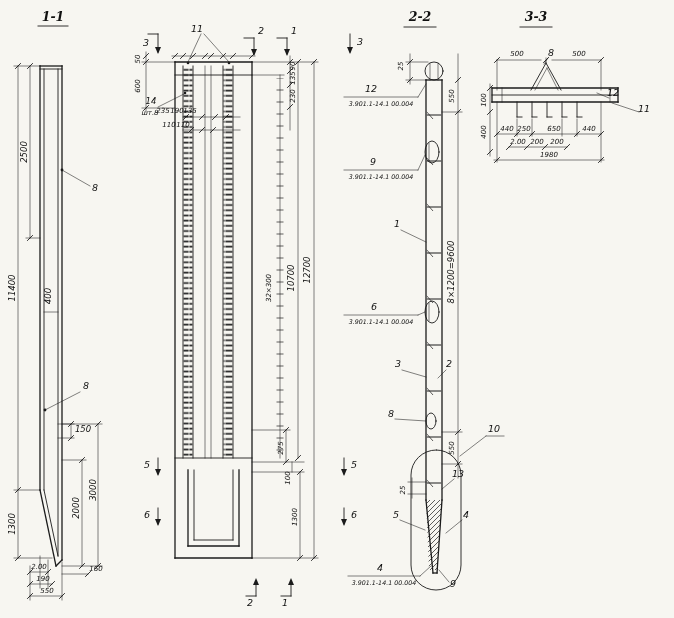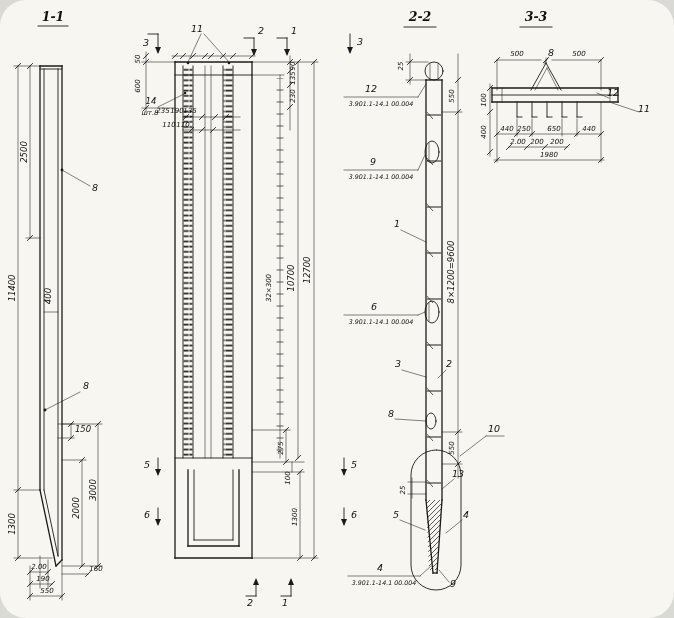--- a/index.html
+++ b/index.html
@@ -1,17 +1,17 @@
 <!DOCTYPE html>
 <html><head>
 <meta charset="utf-8">
 <style>
   html,body{margin:0;padding:0;background:#d9d9d6;}
   .sheet{width:674px;height:618px;background:#f7f6f1;position:relative;overflow:hidden;
-         font-family:"DejaVu Sans",sans-serif;border-radius:26px;}
+         font-family:"DejaVu Sans",sans-serif;}
   svg{display:block}
   .ln{stroke:#1b1b1b;stroke-width:1.3;fill:none;stroke-linecap:square}
   .md{stroke:#1b1b1b;stroke-width:0.9;fill:none;stroke-linecap:square}
   .tn{stroke:#1b1b1b;stroke-width:0.55;fill:none;stroke-linecap:square}
   .t  {font:italic 8.5px "DejaVu Sans",sans-serif;fill:#101010;text-anchor:middle}
   .t9 {font:italic 9.5px "DejaVu Sans",sans-serif;fill:#101010;text-anchor:middle}
   .ts {font:italic 7px "DejaVu Sans",sans-serif;fill:#101010;text-anchor:middle}
   .ref{font:italic 6.3px "DejaVu Sans",sans-serif;fill:#101010;text-anchor:middle}
   .tt {font:italic bold 12.5px "DejaVu Serif",serif;fill:#101010;text-anchor:middle}
   .ar{fill:#1b1b1b;stroke:none}

